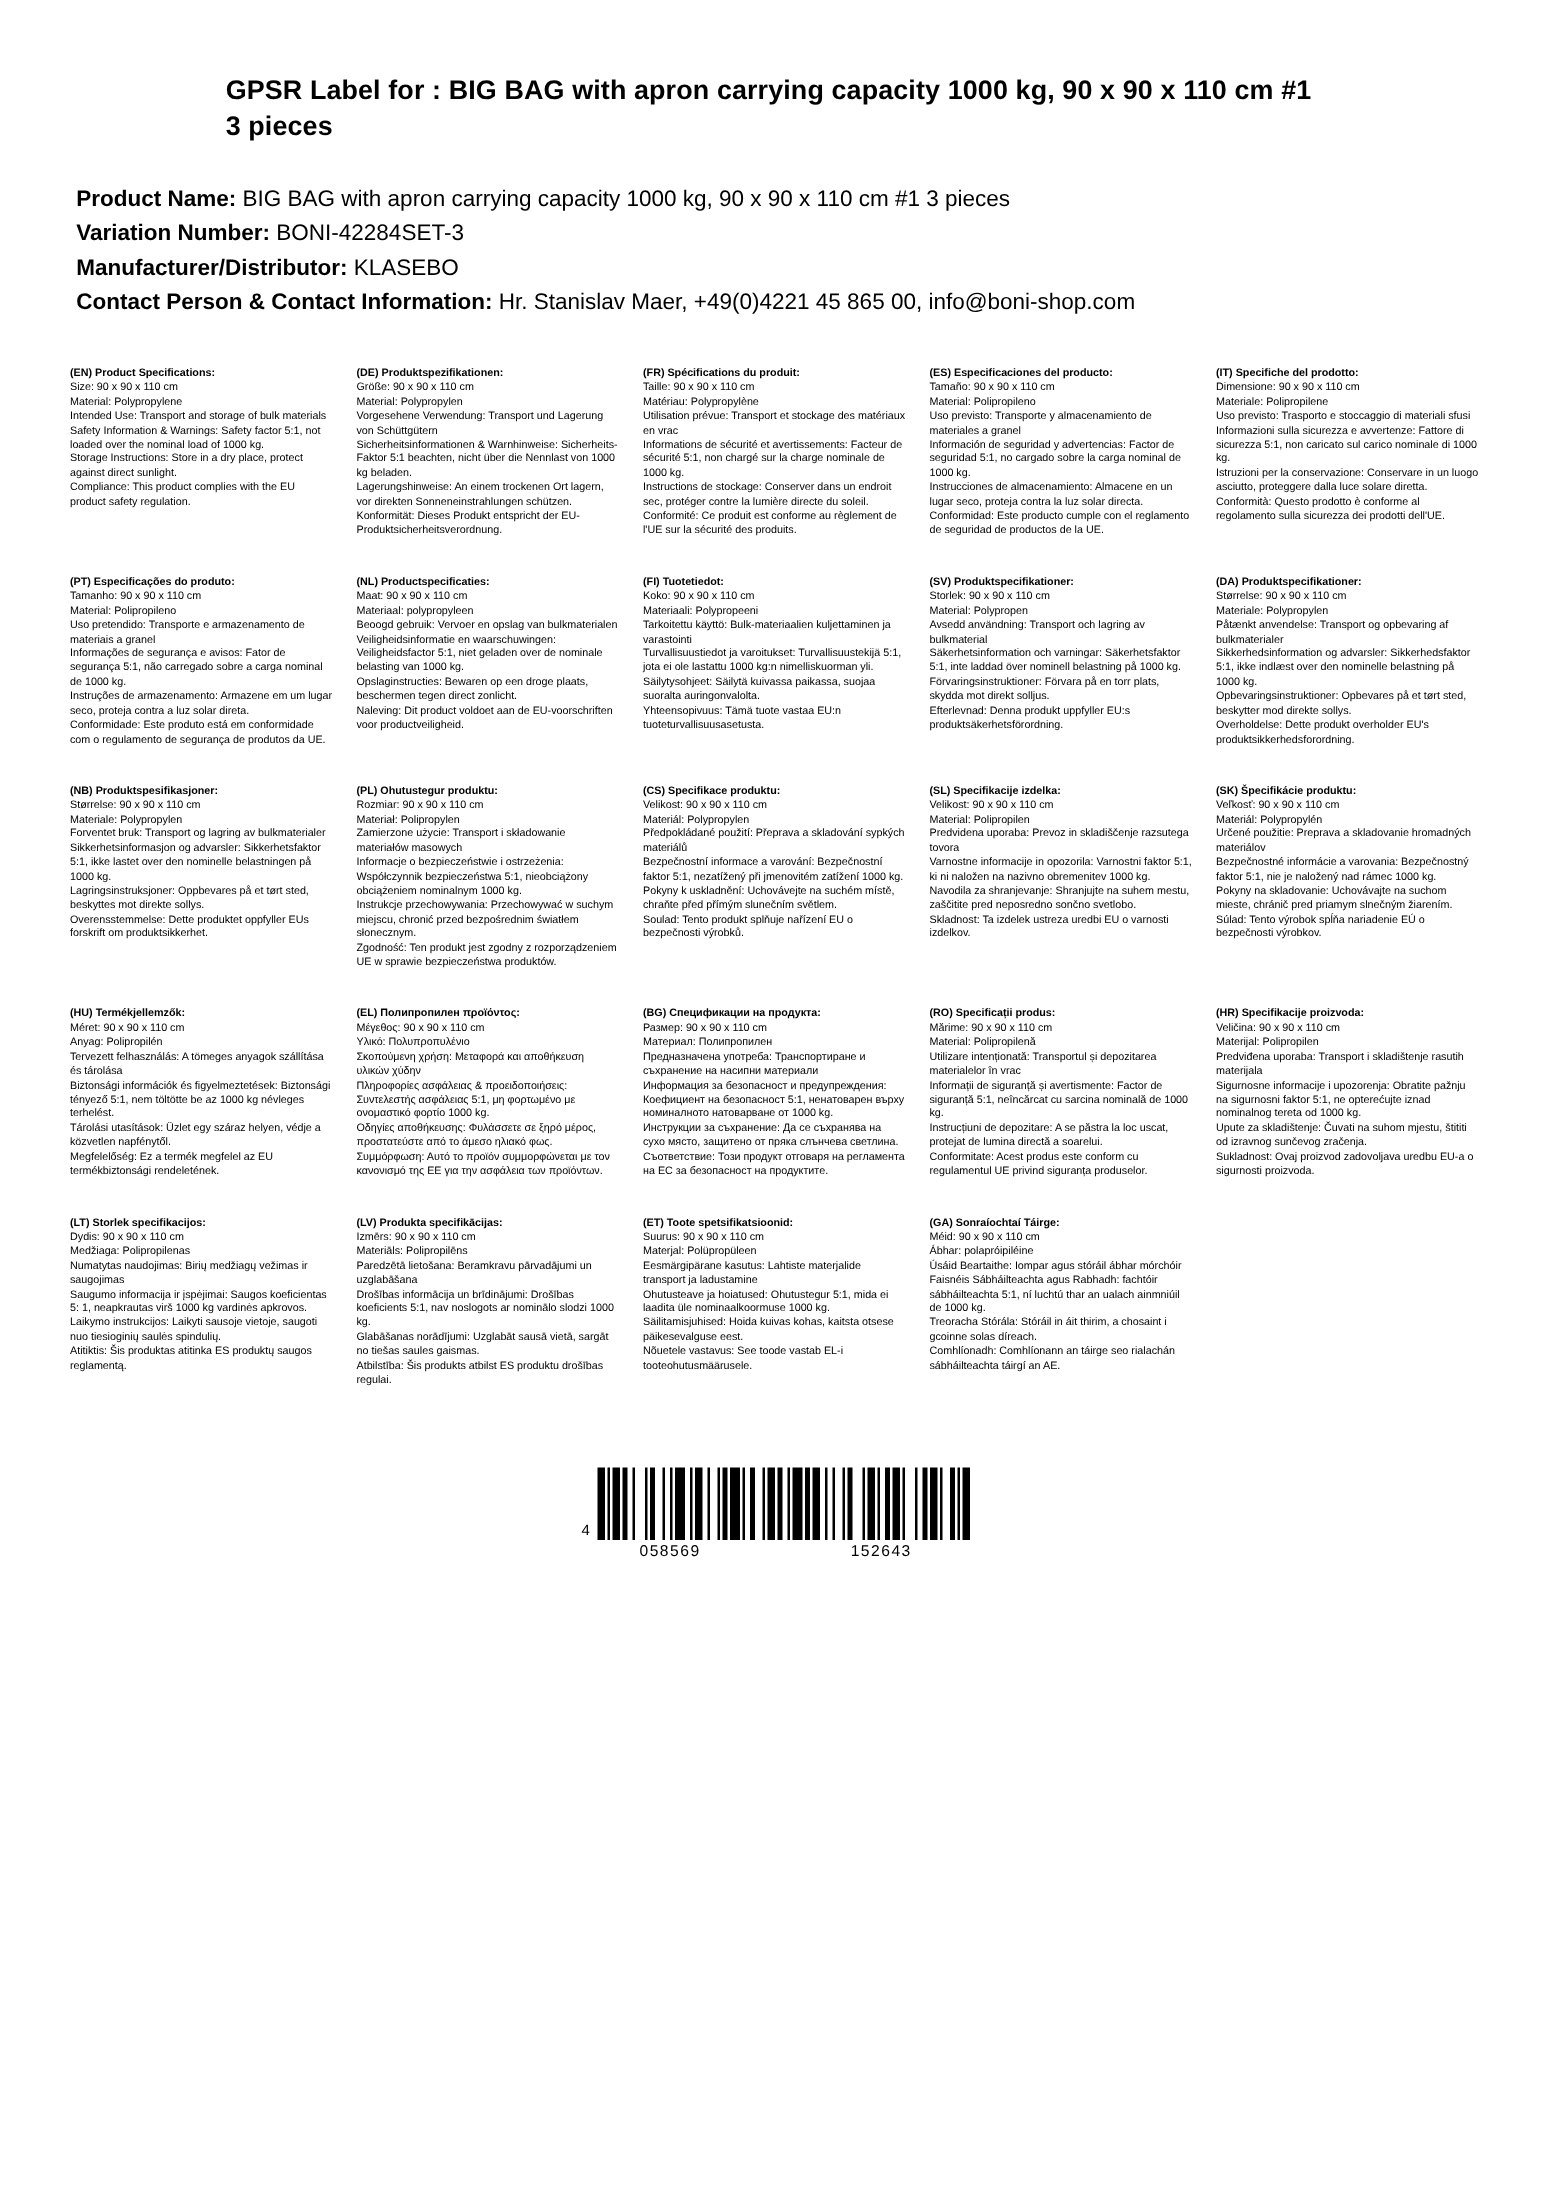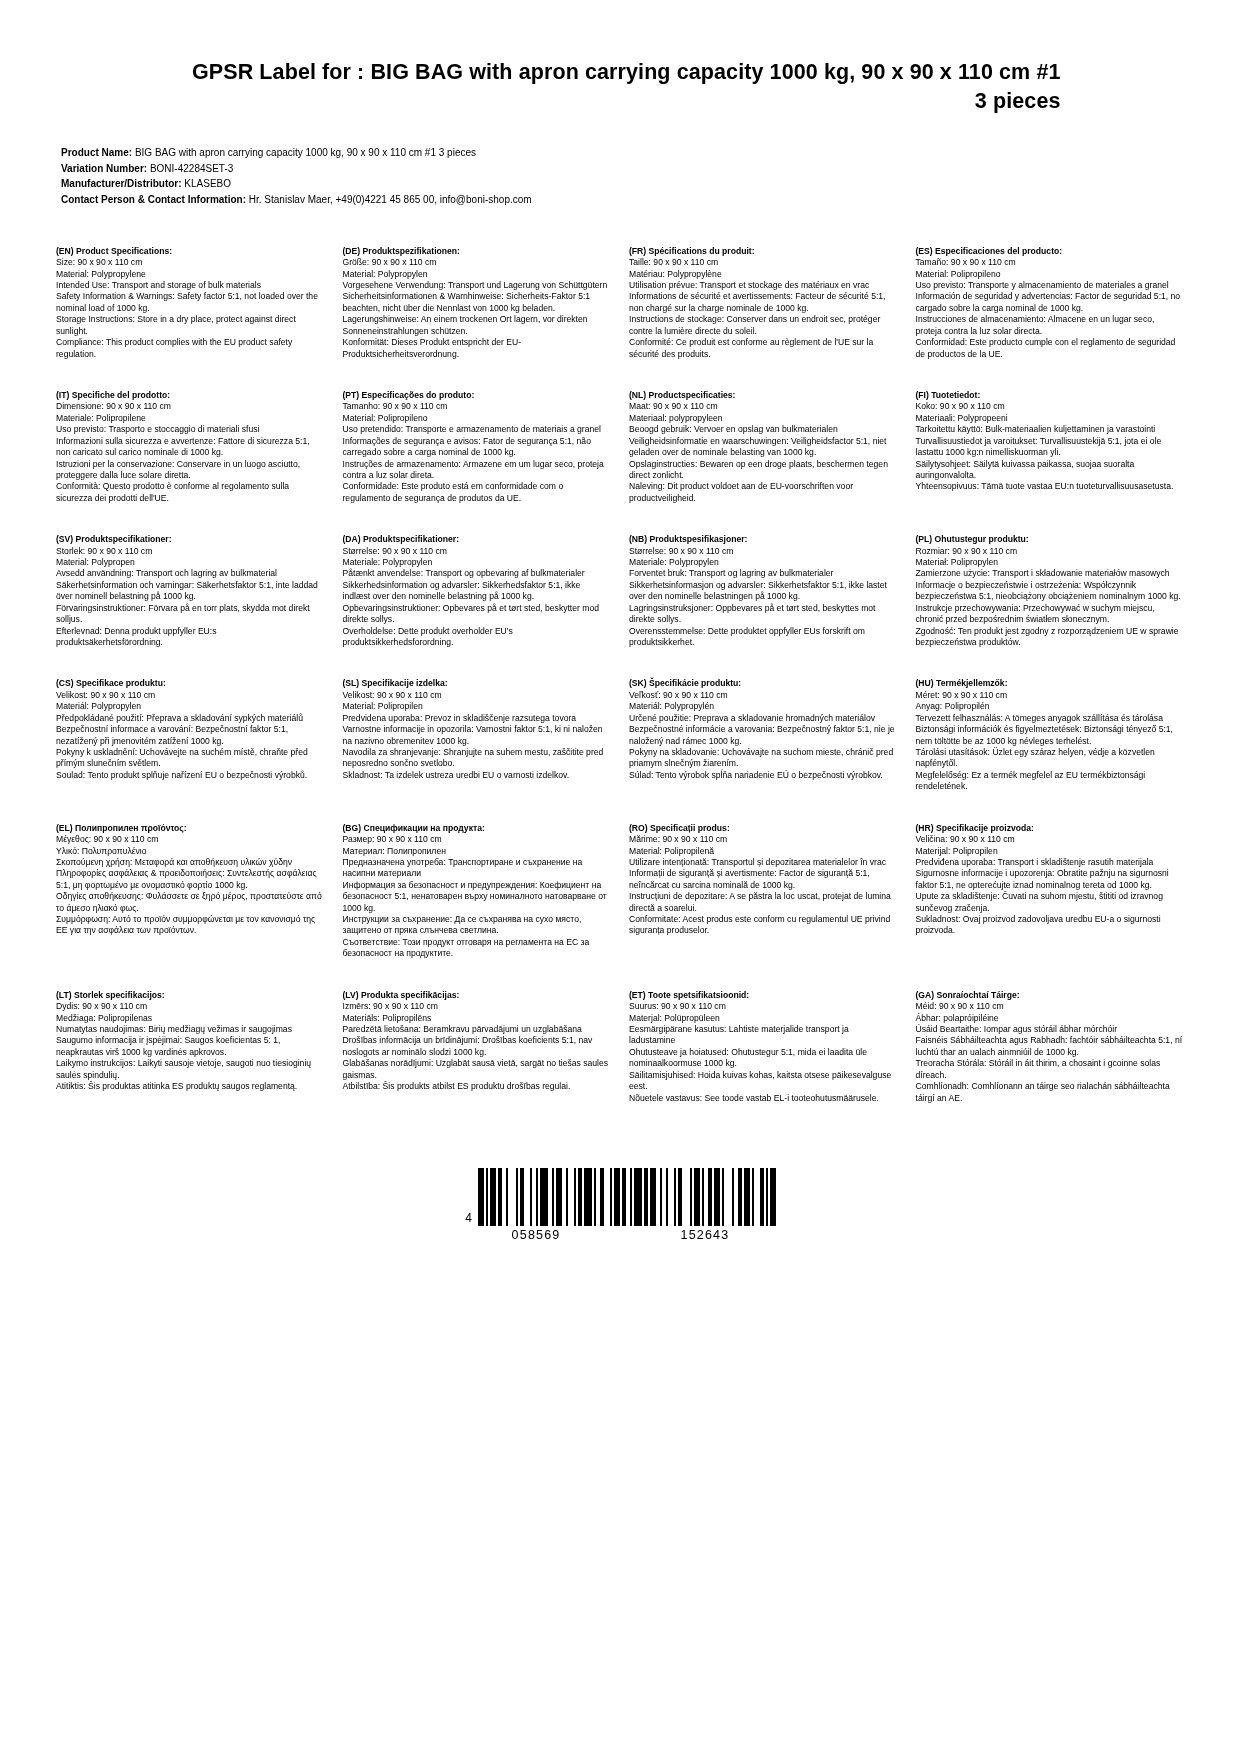--- a/index.html
+++ b/index.html
@@ -15,47 +15,47 @@
     -webkit-font-smoothing: antialiased;
   }
   .page {
     width: 1241px;
     min-height: 1754px;
     box-sizing: border-box;
     padding: 48px 56px 30px 56px;
     position: relative;
   }
   .title {
-    text-align: right;
+    text-align: left;
     font-size: 21.5px;
     font-weight: bold;
     line-height: 1.35;
     margin: 10px auto 30px auto;
     width: 880px;
     letter-spacing: 0.1px;
   }
   .meta {
     margin: 0 0 0 5px;
-    font-size: 10px;
+    font-size: 18px;
     line-height: 1.47;
   }
   .meta .row {
     margin-bottom: 1px;
     white-space: nowrap;
   }
   .meta .label {
     font-weight: bold;
   }
   .meta .value {
     font-weight: normal;
   }
   .grid {
     margin-top: 38px;
     display: grid;
-    grid-template-columns: repeat(4, 1fr);
+    grid-template-columns: repeat(5, 1fr);
     column-gap: 17px;
     row-gap: 0px;
   }
   .cell {
     font-size: 8.6px;
     line-height: 1.33;
     padding: 0 2px 0 0;
     margin-bottom: 30px;
     word-wrap: break-word;
     overflow-wrap: break-word;

